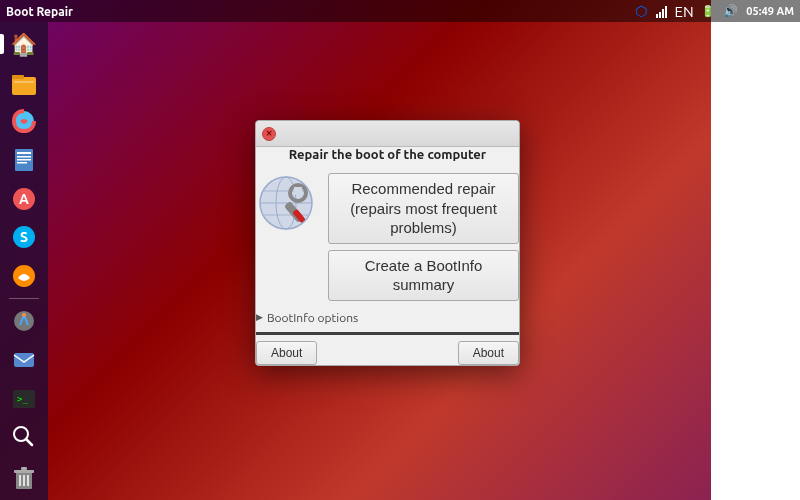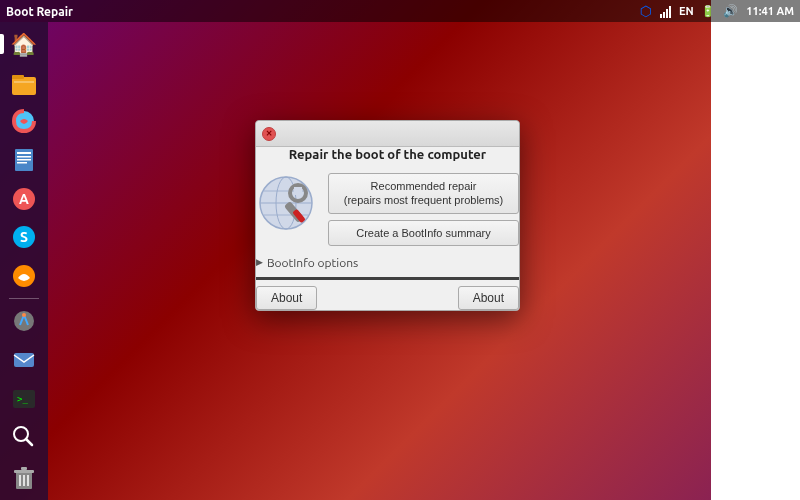--- a/index.html
+++ b/index.html
@@ -187,21 +187,21 @@
       flex-direction: column;
       gap: 6px;
       flex: 1;
     }
 
     .dialog-btn {
       background: linear-gradient(to bottom, #f5f5f5, #e5e5e5);
       border: 1px solid #aaa;
       border-radius: 3px;
       padding: 5px 8px;
-      font-size: 11px;
+      font-size: 15px;
       text-align: center;
       cursor: pointer;
       color: #333;
       line-height: 1.3;
     }
 
     #advanced-options-row {
       display: flex;
       align-items: center;
       gap: 4px;
@@ -256,27 +256,27 @@
 
       <span class="panel-icon dropbox-icon">⬡</span>
 
       <span style="display:inline-flex;align-items:flex-end;gap:1px;height:14px;">
         <span style="width:2px;height:4px;background:white;display:inline-block;"></span>
         <span style="width:2px;height:6px;background:white;display:inline-block;"></span>
         <span style="width:2px;height:9px;background:white;display:inline-block;"></span>
         <span style="width:2px;height:12px;background:white;display:inline-block;"></span>
       </span>
 
-      <span style="color:white;font-size:11px;font-weight:bold;">EN</span>
+      <span style="color:white;font-size:15px;font-weight:normal;">EN</span>
 
       <span style="color:white;font-size:11px;">🔋</span>
 
       <span style="color:white;font-size:12px;">🔊</span>
 
-      <span id="clock">11:41 AM</span>
+      <span id="clock">05:49 AM</span>
     </div>
   </div>
 
   <div id="sidebar">
     <div class="launcher-item active">🏠</div>
     <div class="launcher-item">
 
       <svg width="28" height="28" viewBox="0 0 28 28">
         <rect x="2" y="8" width="24" height="18" rx="2" fill="#f5a623"></rect>
         <rect x="2" y="6" width="12" height="4" rx="1" fill="#e09010"></rect>

